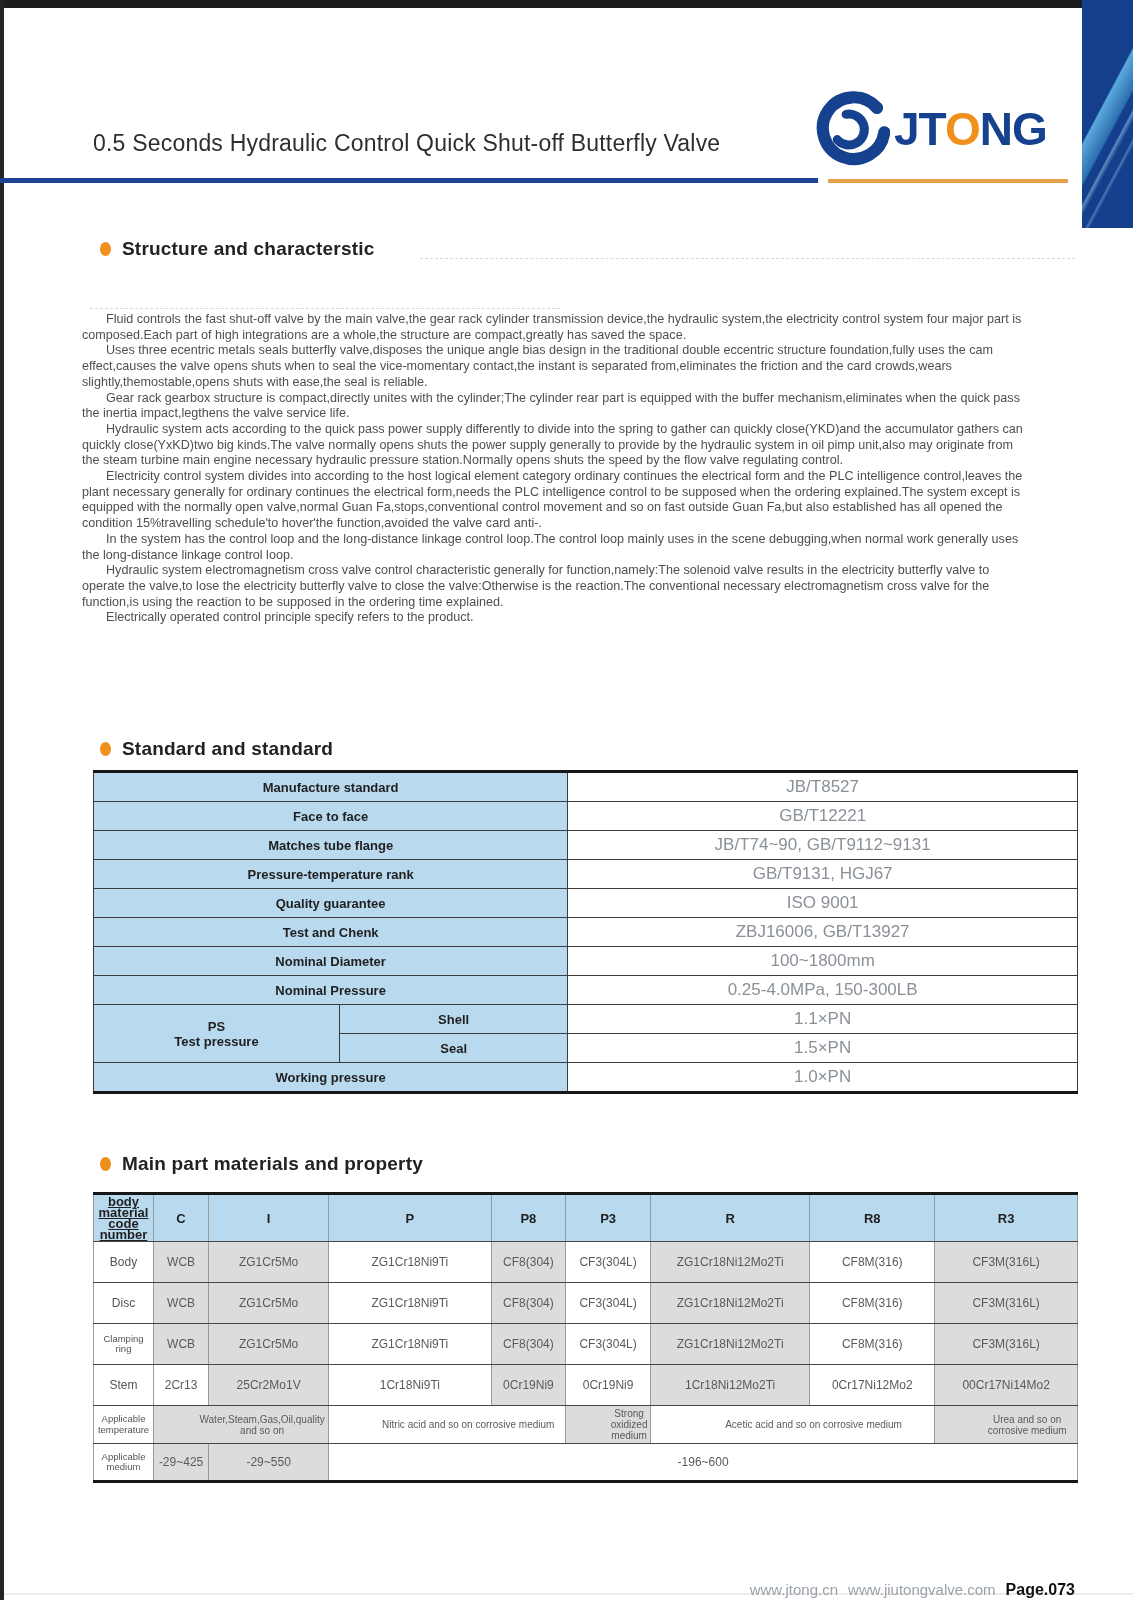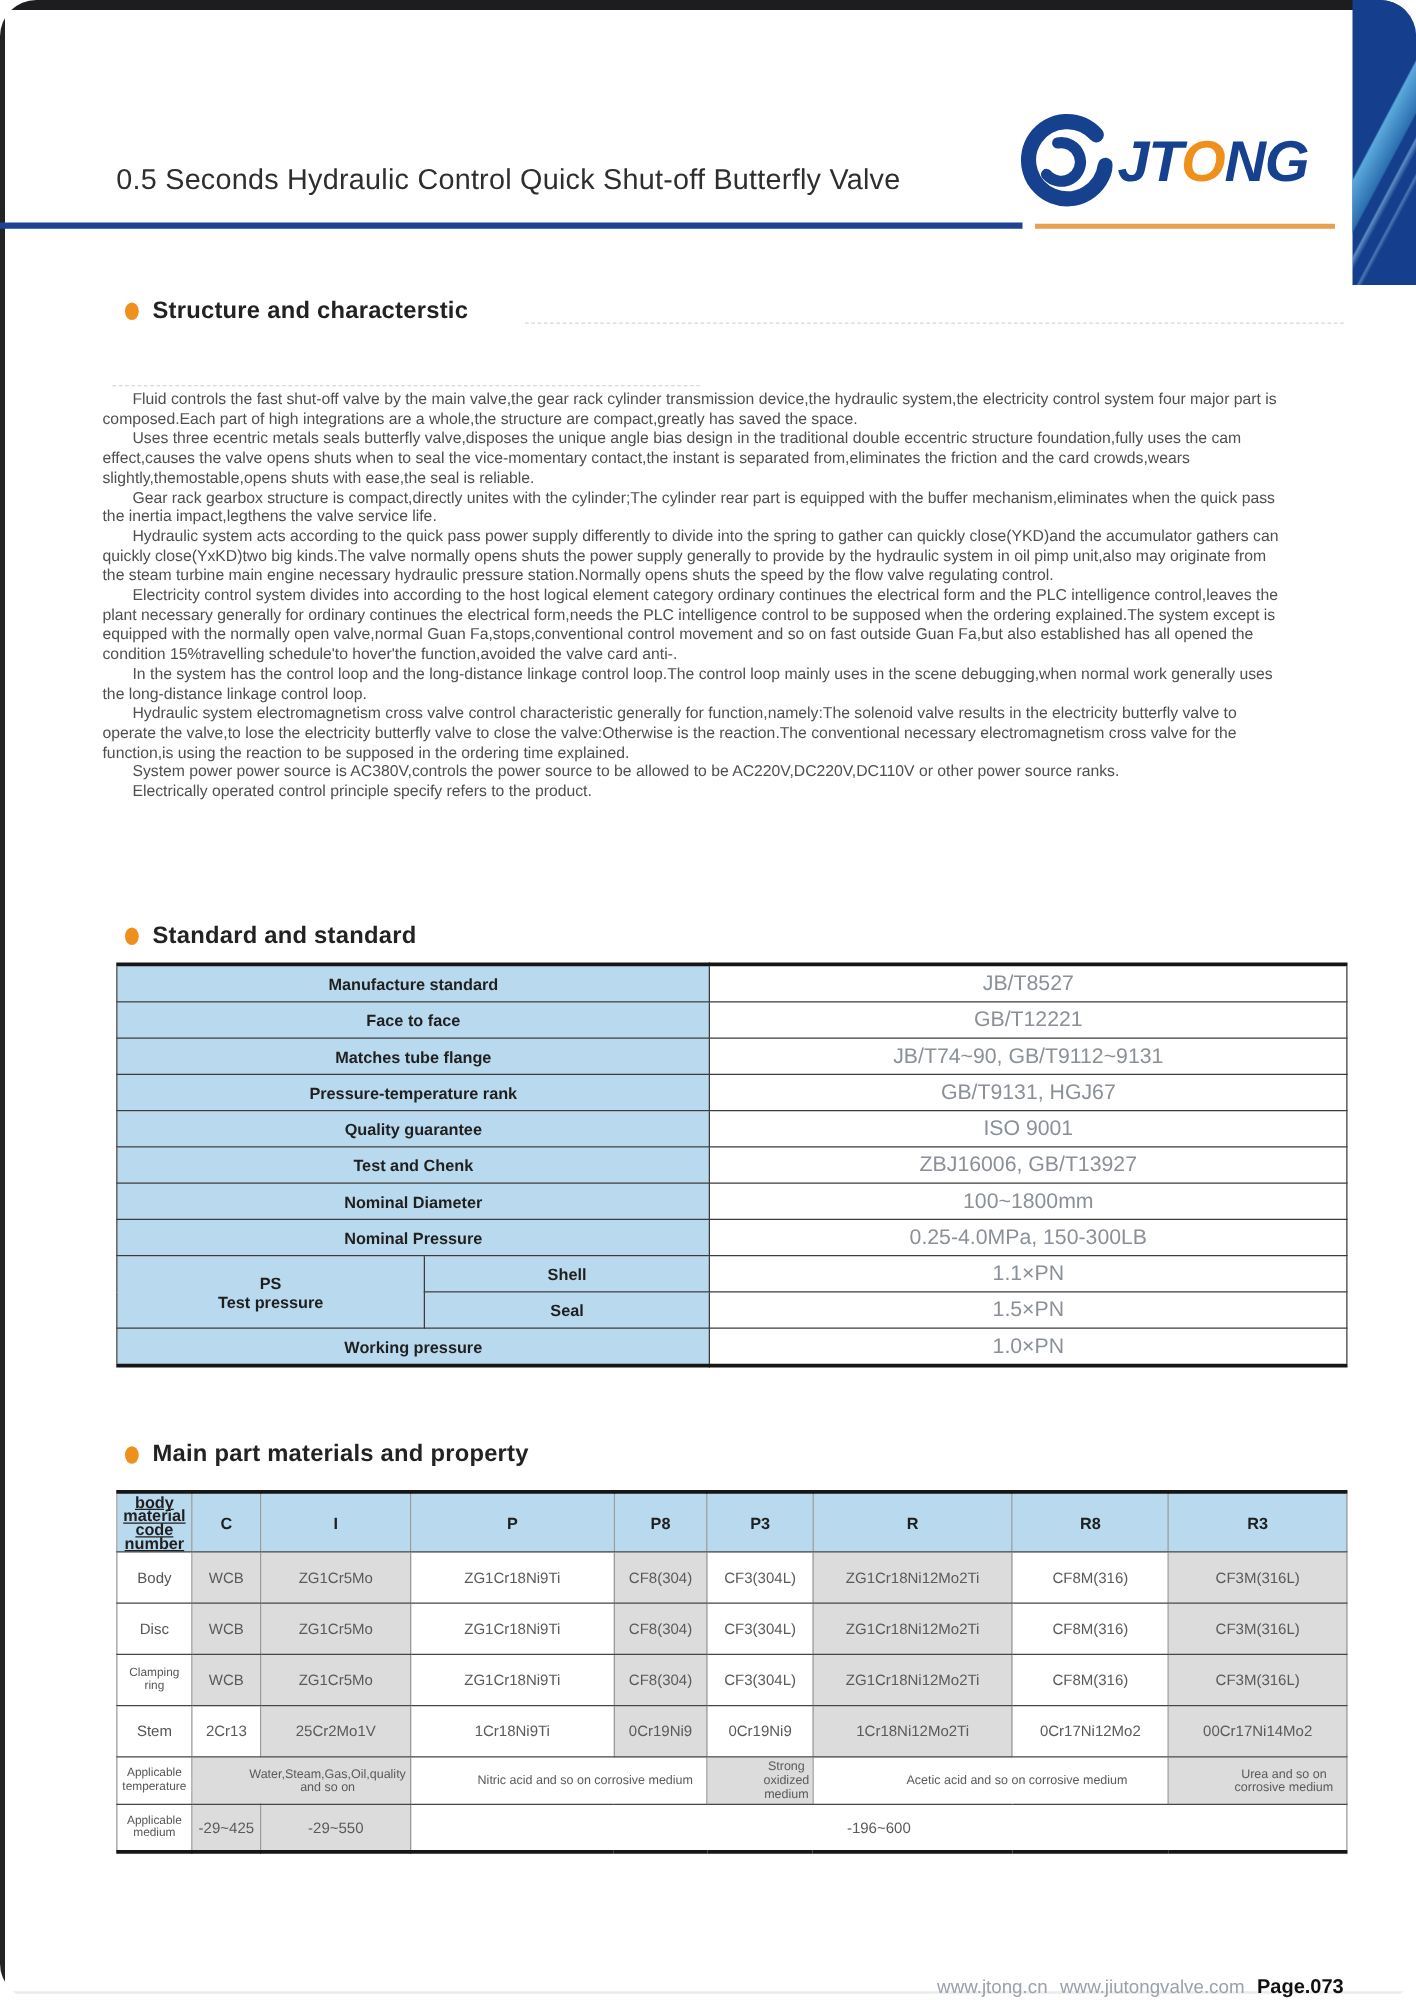--- a/index.html
+++ b/index.html
@@ -1,32 +1,32 @@
 <!DOCTYPE html>
 <html><head>
 <meta charset="utf-8">
 <style>
   html,body{margin:0;padding:0;background:#fff;}
   .page{position:relative;width:1133px;height:1600px;background:#fff;overflow:hidden;
-        font-family:"Liberation Sans",sans-serif;border-radius:29px;}
+        font-family:"Liberation Sans",sans-serif;}
   
   .top-bar{position:absolute;left:0;top:0;width:1133px;height:8px;background:#1d1d1f;}
   .left-border{position:absolute;left:0;top:0;width:4px;height:1600px;background:#232325;}
   .bottom-line{position:absolute;left:4px;top:1593px;width:1129px;height:2px;background:#ececec;}
   .corner-banner{position:absolute;left:1082px;top:0;width:51px;height:228px;
       background:
         linear-gradient(118deg, rgba(0,0,0,0) 44%, #5aa9dc 45%, #2c6fb0 57%, rgba(0,0,0,0) 58%),
         linear-gradient(118deg, rgba(0,0,0,0) 63%, rgba(150,205,240,.55) 64%, rgba(0,0,0,0) 67%),
         linear-gradient(118deg, rgba(0,0,0,0) 72%, rgba(150,205,240,.4) 73%, rgba(0,0,0,0) 75%),
         #153f8c;}
   
   .page-title{position:absolute;left:93px;top:130px;font-size:23px;color:#2e2e30;letter-spacing:.2px;}
   .logo{position:absolute;left:812px;top:90px;display:flex;align-items:center;}
   .logo svg{display:block;}
-  .logo-text{font-size:46px;font-weight:bold;color:#16418e;letter-spacing:-1px;margin-left:4px;font-style:italic;}
+  .logo-text{font-size:46px;font-weight:bold;color:#16418e;letter-spacing:-1px;margin-left:4px;}
   .logo-text .o{color:#ef8f1c;}
   .rule-blue{position:absolute;left:0;top:178px;width:818px;height:5px;background:#1d4494;}
   .rule-orange{position:absolute;left:828px;top:179px;width:240px;height:4px;background:#e9a04c;}
   
   .sec-head{position:absolute;display:flex;align-items:center;}
   .bullet{width:11px;height:14px;border-radius:50%;background:#ef8f1c;margin-right:11px;flex:none;}
   .sec-head .txt{font-size:19px;font-weight:bold;color:#222;letter-spacing:.2px;}
   .faint{position:absolute;border-top:1px dashed #d8d8d8;}
   
   .paras{position:absolute;left:82px;top:312px;width:950px;}
@@ -89,21 +89,20 @@
   <div class="faint" style="left:90px;top:308px;width:470px;"></div>
 
   <div class="paras">
       <p>Fluid controls the fast shut-off valve by the main valve,the gear rack cylinder transmission device,the hydraulic system,the electricity control system four major part is composed.Each part of high integrations are a whole,the structure are compact,greatly has saved the space.</p>
       <p>Uses three ecentric metals seals butterfly valve,disposes the unique angle bias design in the traditional double eccentric structure foundation,fully uses the cam effect,causes the valve opens shuts when to seal the vice-momentary contact,the instant is separated from,eliminates the friction and the card crowds,wears slightly,themostable,opens shuts with ease,the seal is reliable.</p>
       <p>Gear rack gearbox structure is compact,directly unites with the cylinder;The cylinder rear part is equipped with the buffer mechanism,eliminates when the quick pass the inertia impact,legthens the valve service life.</p>
       <p>Hydraulic system acts according to the quick pass power supply differently to divide into the spring to gather can quickly close(YKD)and the accumulator gathers can quickly close(YxKD)two big kinds.The valve normally opens shuts the power supply generally to provide by the hydraulic system in oil pimp unit,also may originate from the steam turbine main engine necessary hydraulic pressure station.Normally opens shuts the speed by the flow valve regulating control.</p>
       <p>Electricity control system divides into according to the host logical element category ordinary continues the electrical form and the PLC intelligence control,leaves the plant necessary generally for ordinary continues the electrical form,needs the PLC intelligence control to be supposed when the ordering explained.The system except is equipped with the normally open valve,normal Guan Fa,stops,conventional control movement and so on fast outside Guan Fa,but also established has all opened the condition 15%travelling schedule'to hover'the function,avoided the valve card anti-.</p>
       <p>In the system has the control loop and the long-distance linkage control loop.The control loop mainly uses in the scene debugging,when normal work generally uses the long-distance linkage control loop.</p>
       <p>Hydraulic system electromagnetism cross valve control characteristic generally for function,namely:The solenoid valve results in the electricity butterfly valve to operate the valve,to lose the electricity butterfly valve to close the valve:Otherwise is the reaction.The conventional necessary electromagnetism cross valve for the function,is using the reaction to be supposed in the ordering time explained.</p>
-      <p>System power power source is AC380V,controls the power source to be allowed to be AC220V,DC220V,DC110V or other power source ranks.</p>
       <p>Electrically operated control principle specify refers to the product.</p>
     </div>
 
   <div class="sec-head" style="left:100px;top:738px;">
     <span class="bullet"></span>
     <span class="txt">Standard and standard</span>
   </div>
   <table class="std">
     <colgroup>
         <col style="width:25%">

